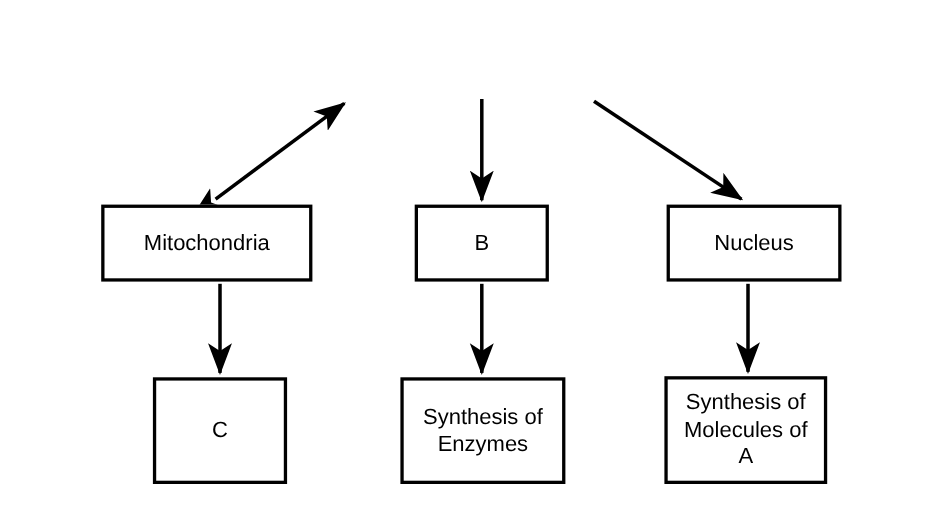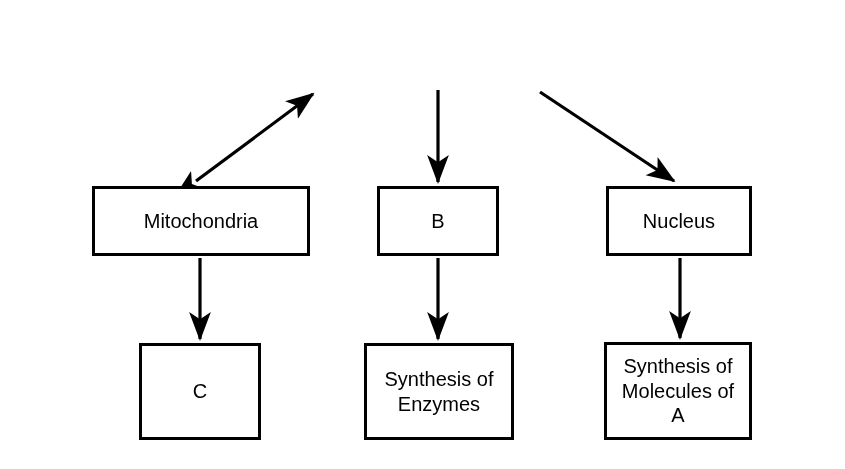--- a/index.html
+++ b/index.html
@@ -61,25 +61,25 @@
     <line x1="540" y1="92" x2="674" y2="181" stroke="#000000" stroke-width="3.2" marker-end="url(#ah)"></line>
 
     <line x1="200" y1="258" x2="200" y2="339" stroke="#000000" stroke-width="3.2" marker-end="url(#ah)"></line>
 
     <line x1="438" y1="258" x2="438" y2="339" stroke="#000000" stroke-width="3.2" marker-end="url(#ah)"></line>
 
     <line x1="680" y1="258" x2="680" y2="338" stroke="#000000" stroke-width="3.2" marker-end="url(#ah)"></line>
   </svg>
 
 
-  <div class="node" style="left:92px; top:186px; width:218px; height:70px;">Mitochondria</div>
+  <div class="node" style="left:92px; top:186px; width:192px; height:70px;">Mitochondria</div>
 
   <div class="node" style="left:377px; top:186px; width:122px; height:70px;">B</div>
 
-  <div class="node" style="left:606px; top:186px; width:146px; height:70px;">Nucleus</div>
+  <div class="node" style="left:606px; top:186px; width:159px; height:70px;">Nucleus</div>
 
   <div class="node" style="left:139px; top:343px; width:122px; height:97px;">C</div>
 
   <div class="node" style="left:364px; top:343px; width:150px; height:97px;">Synthesis of
 Enzymes</div>
 
   <div class="node" style="left:604px; top:342px; width:148px; height:98px;">Synthesis of
 Molecules of
 A</div>
 

